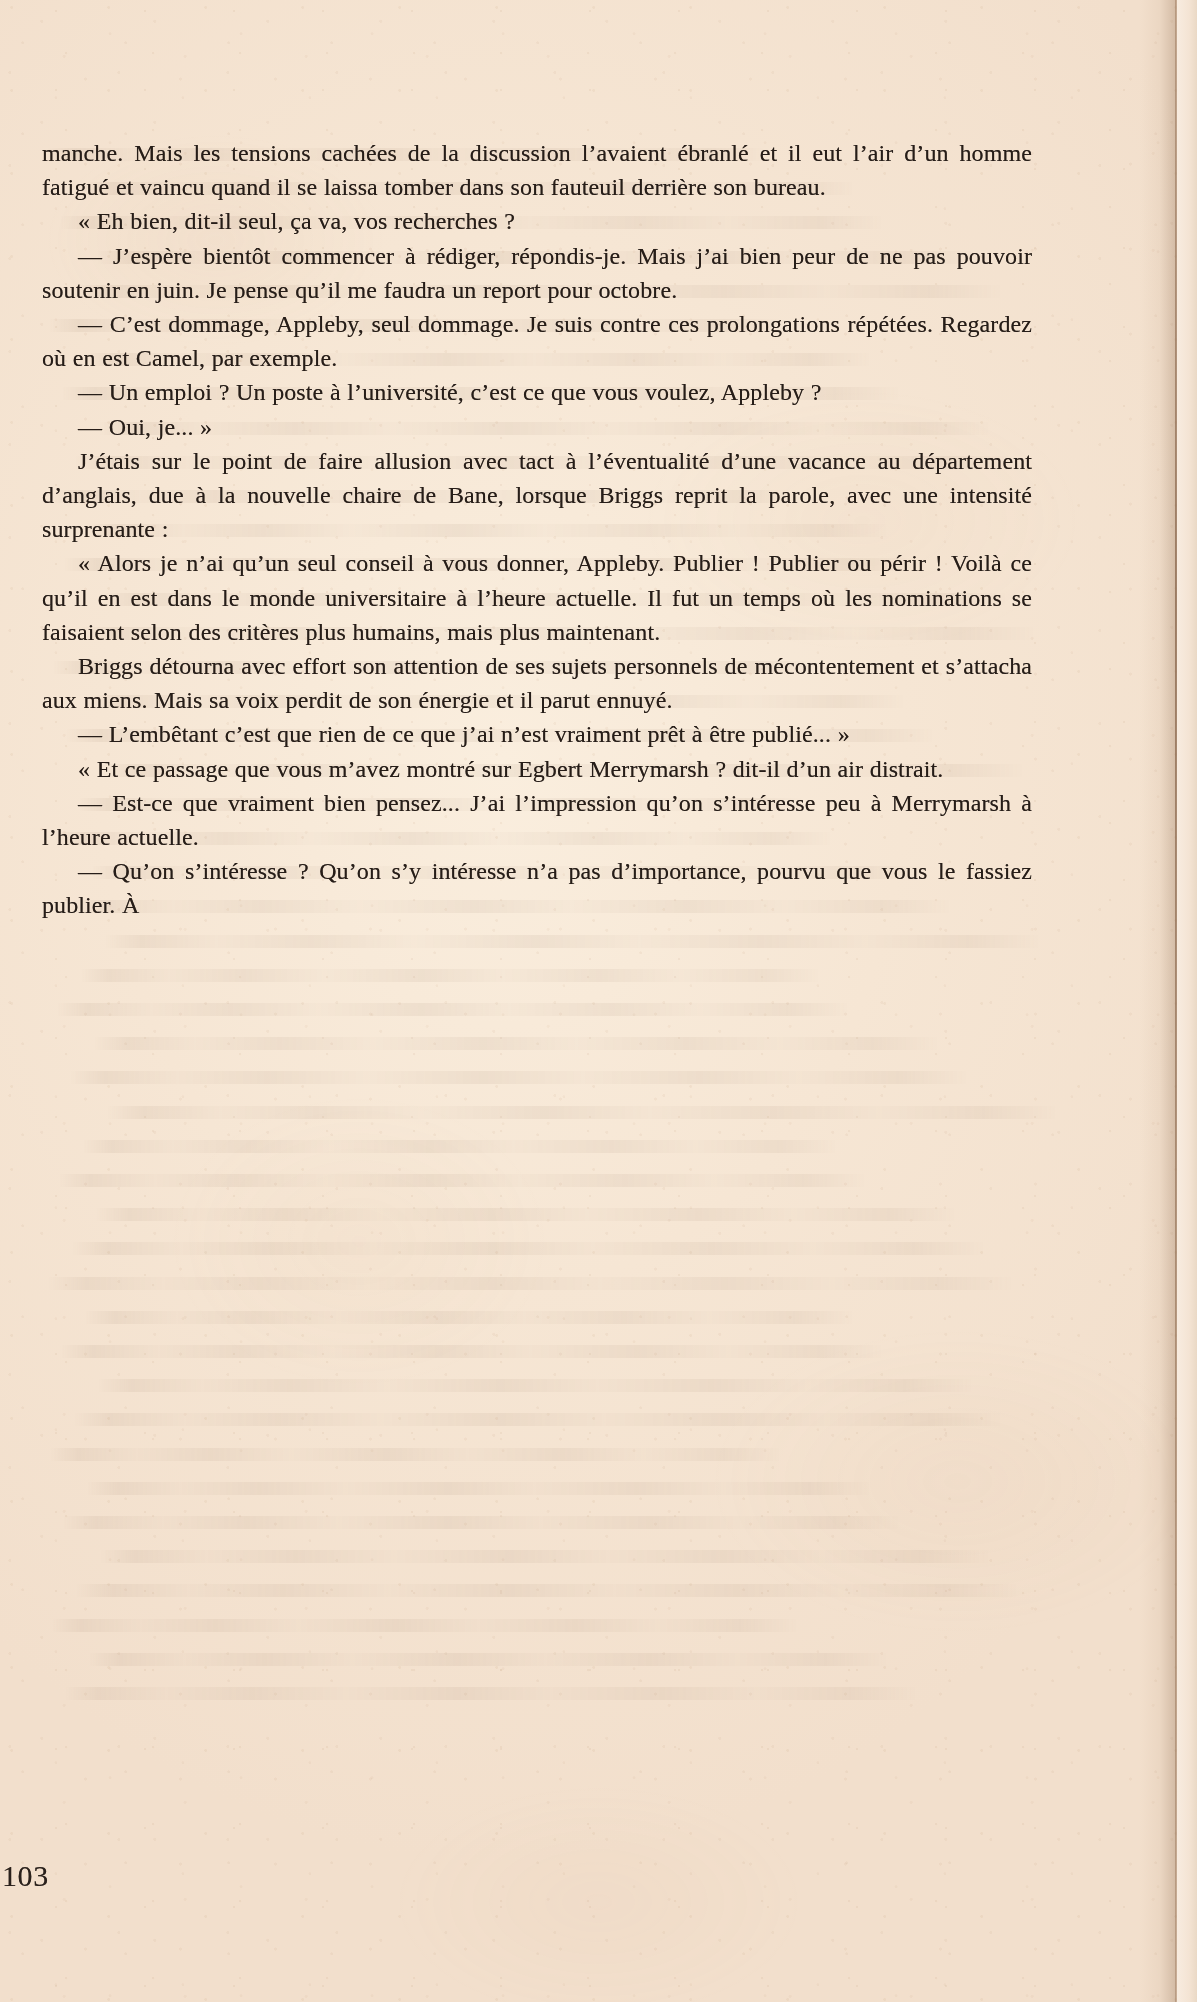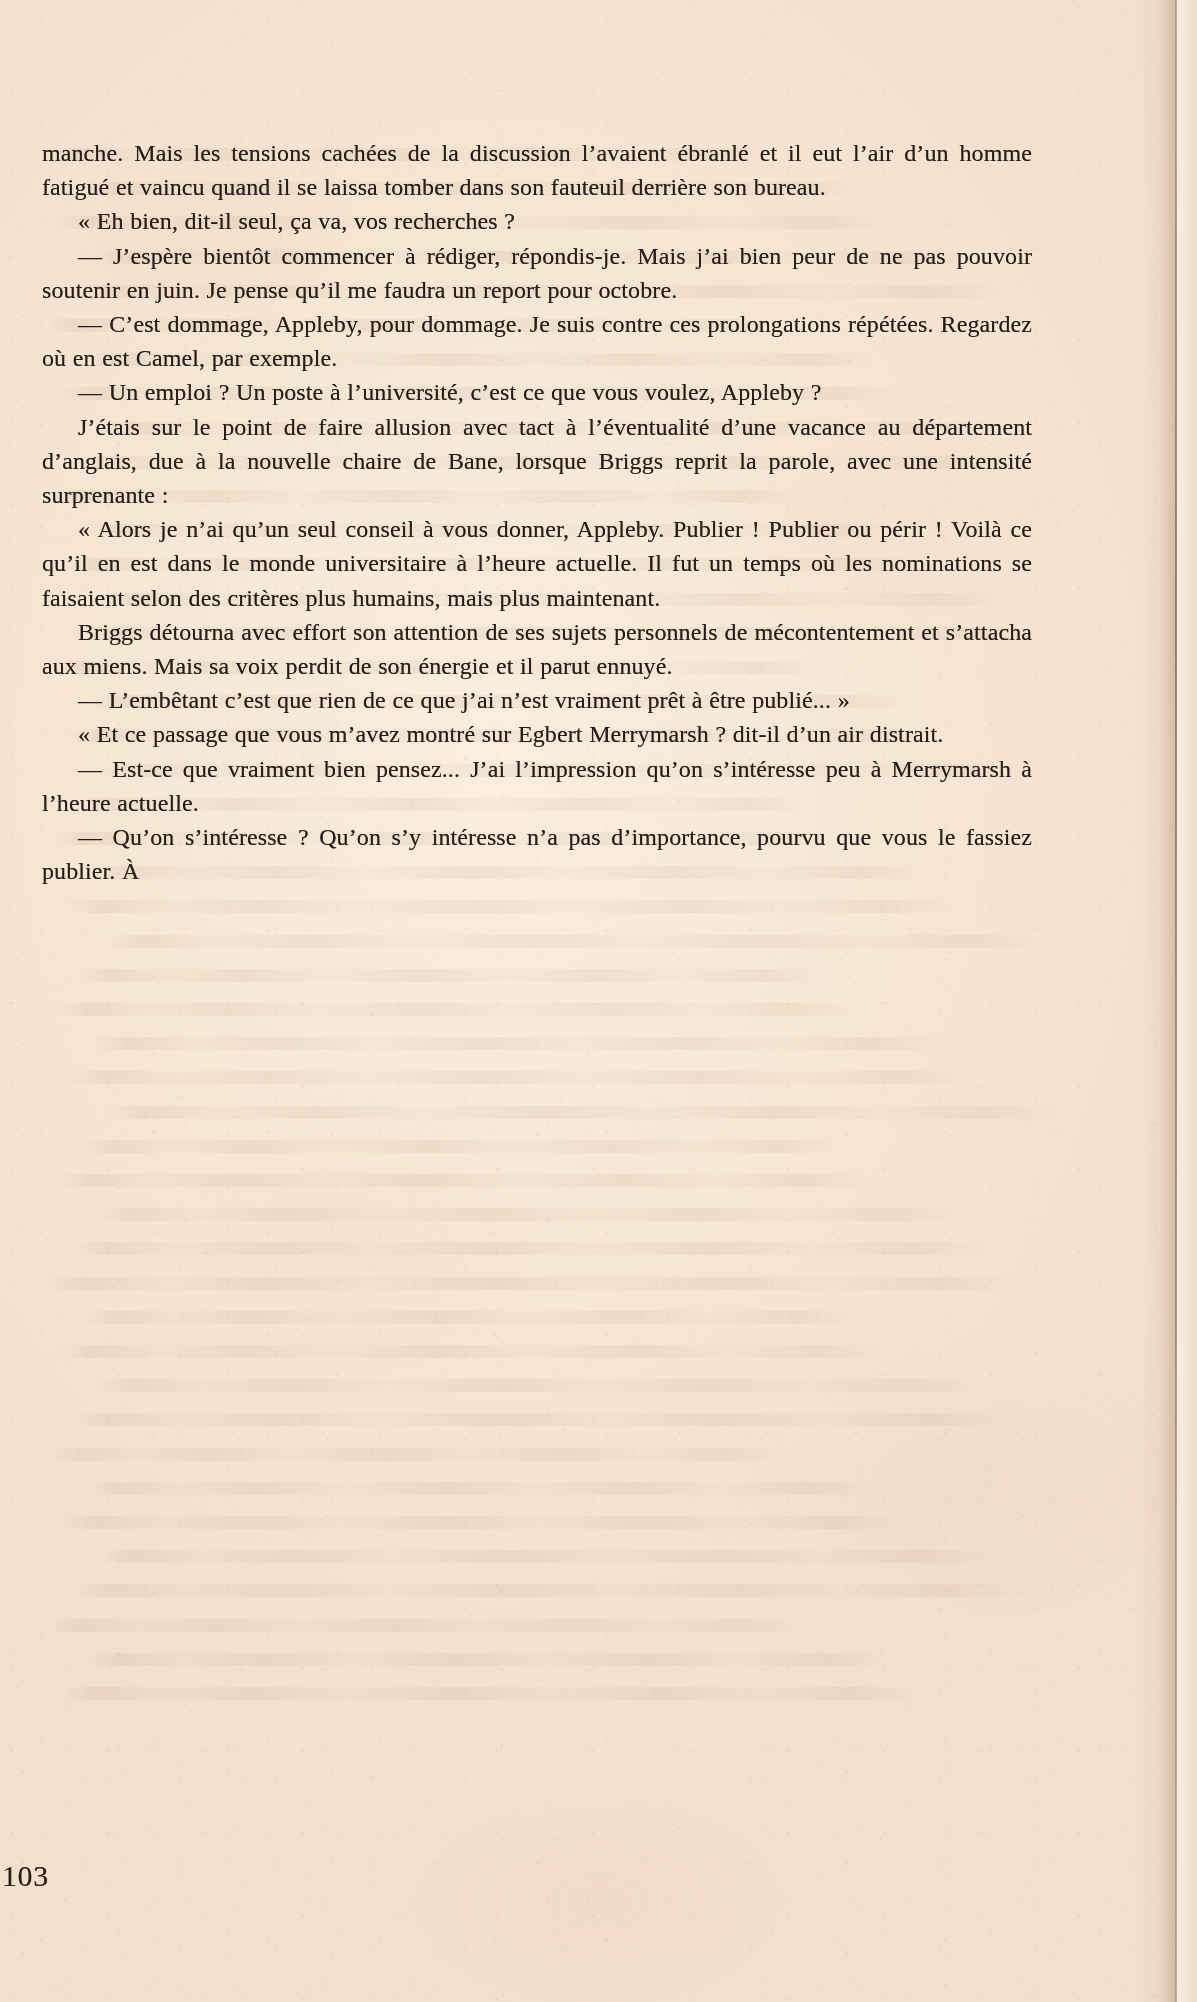--- a/index.html
+++ b/index.html
@@ -209,22 +209,23 @@
       <div class="gline" style="top: 1584.4px; left: 75px; width: 946px;"></div>
       <div class="gline" style="top: 1618.6px; left: 51px; width: 749px;"></div>
       <div class="gline" style="top: 1652.8px; left: 88px; width: 802px;"></div>
       <div class="gline" style="top: 1687px; left: 64px; width: 855px;"></div>
     </div>
 
   <div class="textblock inkwrap" id="textblock">
       <p class="para">manche. Mais les tensions cachées de la discussion l’avaient ébranlé et il eut l’air d’un homme fatigué et vaincu quand il se laissa tomber dans son fauteuil derrière son bureau.</p>
       <p class="para indent">« Eh bien, dit-il seul, ça va, vos recherches ?</p>
       <p class="para indent">— J’espère bientôt commencer à rédiger, répondis-je. Mais j’ai bien peur de ne pas pouvoir soutenir en juin. Je pense qu’il me faudra un report pour octobre.</p>
-      <p class="para indent">— C’est dommage, Appleby, pour dommage. Je suis contre ces prolongations répétées. Regardez où en est Camel, par exemple.</p>
+      <p class="para indent">— C’est dommage, Appleby, seul dommage. Je suis contre ces prolongations répétées. Regardez où en est Camel, par exemple.</p>
       <p class="para indent">— Un emploi ? Un poste à l’université, c’est ce que vous voulez, Appleby ?</p>
+      <p class="para indent">— Oui, je... »</p>
       <p class="para indent">J’étais sur le point de faire allusion avec tact à l’éventualité d’une vacance au département d’anglais, due à la nouvelle chaire de Bane, lorsque Briggs reprit la parole, avec une intensité surprenante :</p>
       <p class="para indent">« Alors je n’ai qu’un seul conseil à vous donner, Appleby. Publier ! Publier ou périr ! Voilà ce qu’il en est dans le monde universitaire à l’heure actuelle. Il fut un temps où les nominations se faisaient selon des critères plus humains, mais plus maintenant.</p>
       <p class="para indent">Briggs détourna avec effort son attention de ses sujets personnels de mécontentement et s’attacha aux miens. Mais sa voix perdit de son énergie et il parut ennuyé.</p>
       <p class="para indent">— L’embêtant c’est que rien de ce que j’ai n’est vraiment prêt à être publié... »</p>
       <p class="para indent">« Et ce passage que vous m’avez montré sur Egbert Merrymarsh ? dit-il d’un air distrait.</p>
       <p class="para indent">— Est-ce que vraiment bien pensez... J’ai l’impression qu’on s’intéresse peu à Merrymarsh à l’heure actuelle.</p>
       <p class="para indent">— Qu’on s’intéresse ? Qu’on s’y intéresse n’a pas d’importance, pourvu que vous le fassiez publier. À</p>
     </div>
 
   <div class="folio">

